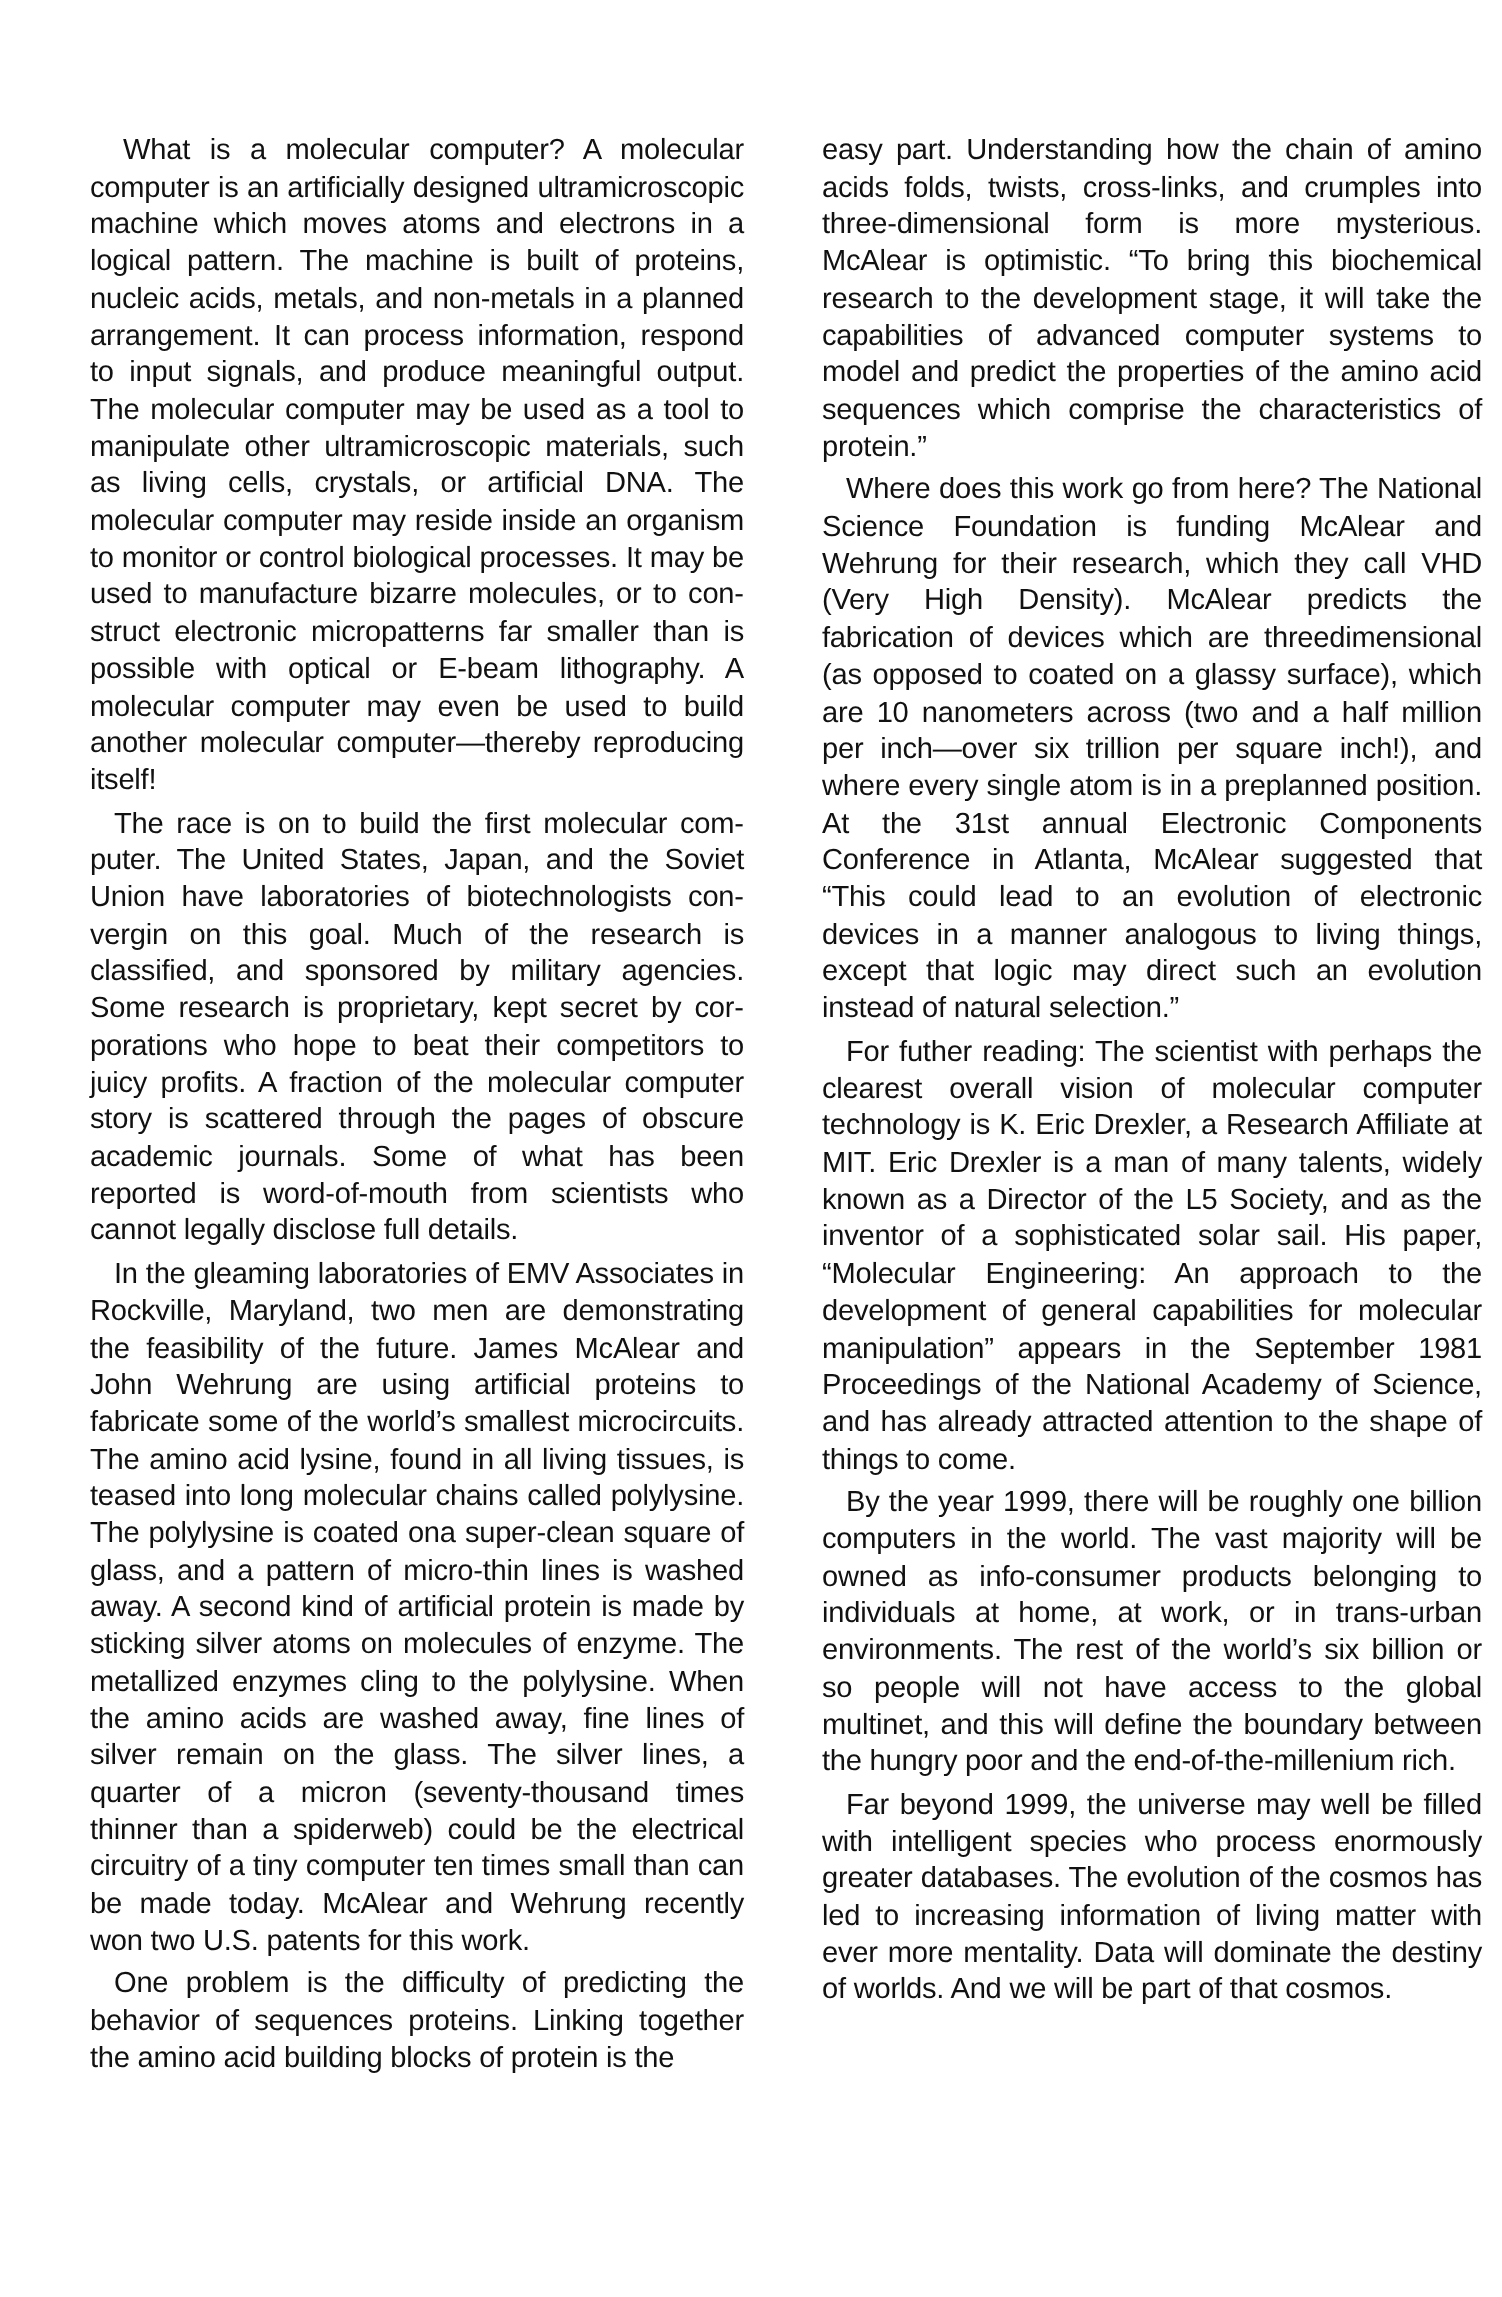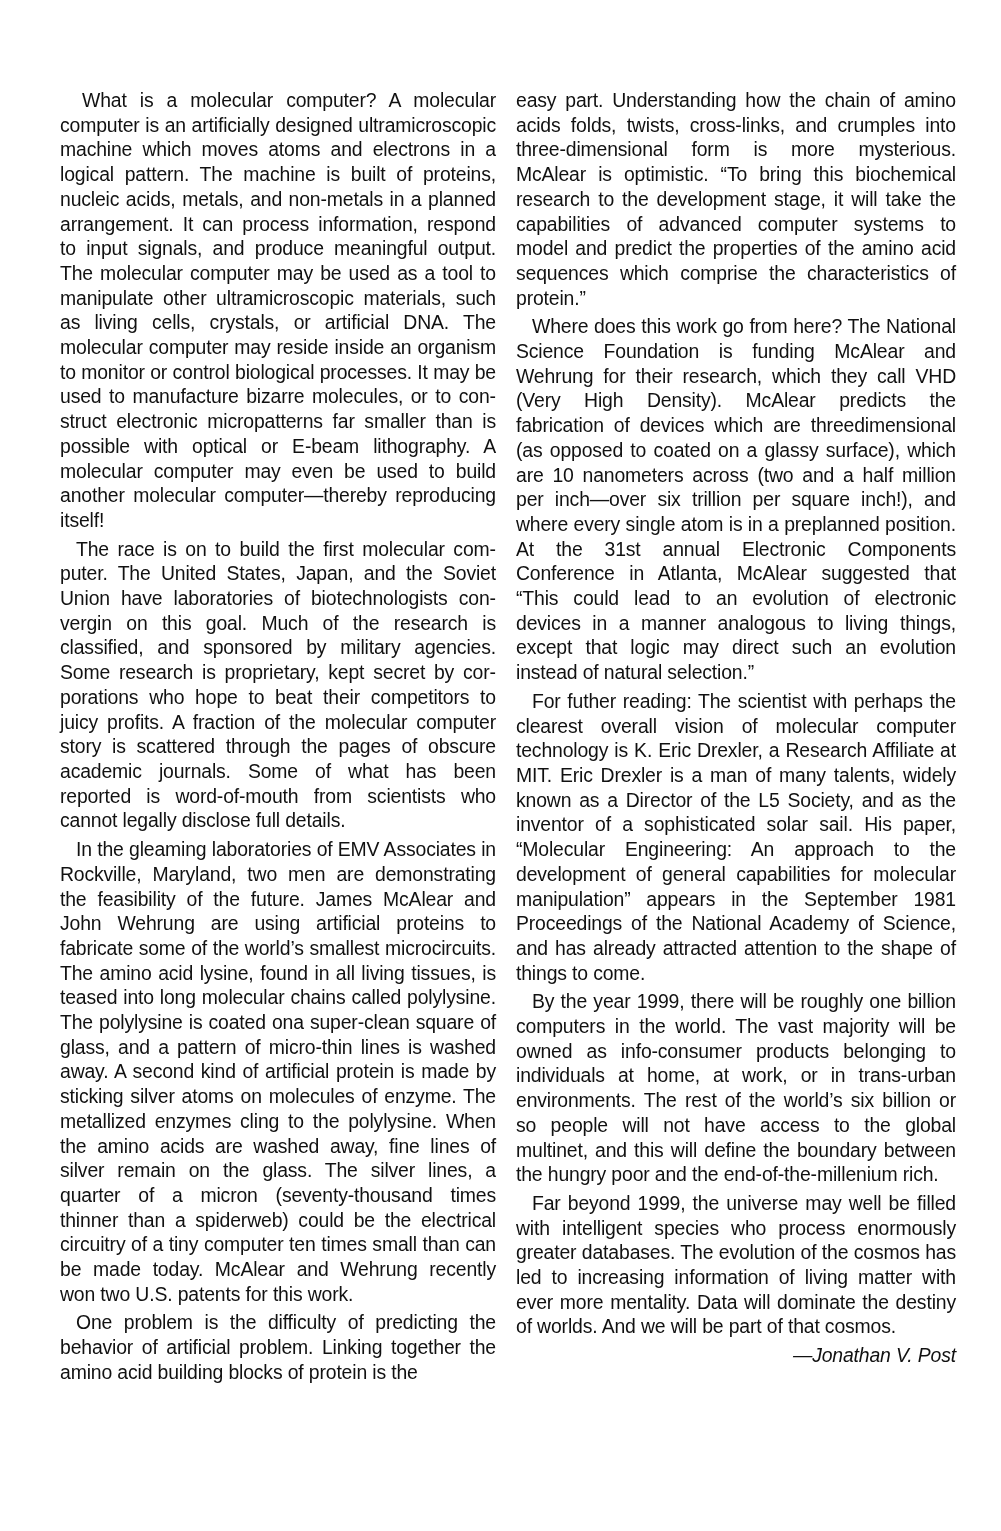--- a/index.html
+++ b/index.html
@@ -28,21 +28,21 @@
       line-height: 24.7px;
       text-align: justify;
       hyphens: manual;
       letter-spacing: -0.15px;
     }
     .col-left {
       left: 60px;
       width: 436px;
     }
     .col-right {
-      left: 516px;
+      left: 548px;
       width: 440px;
     }
     .column p {
       margin: 0 0 4px 0;
       text-indent: 16px;
     }
     .column p.no-indent {
       text-indent: 0;
     }
     .column p.first {
@@ -58,25 +58,24 @@
   </style>
 </head>
 <body>
 
 <div class="page">
 
   <div class="column col-left">
     <p class="first">What is a molecular computer? A molecular computer is an artificially designed ultramicroscopic machine which moves atoms and electrons in a logical pattern. The machine is built of proteins, nucleic acids, metals, and non-metals in a planned arrangement. It can pro­cess information, respond to input signals, and produce meaningful output. The molecular com­puter may be used as a tool to manipulate other ultramicroscopic materials, such as living cells, crystals, or artificial DNA. The molecular com­puter may reside inside an organism to monitor or control biological processes. It may be used to manufacture bizarre molecules, or to con­struct electronic micropatterns far smaller than is possible with optical or E-beam lithography. A molecular computer may even be used to build another molecular computer—thereby reproduc­ing itself!</p>
     <p>The race is on to build the first molecular com­puter. The United States, Japan, and the Soviet Union have laboratories of biotechnologists con­vergin on this goal. Much of the research is classified, and sponsored by military agencies. Some research is proprietary, kept secret by cor­porations who hope to beat their competitors to juicy profits. A fraction of the molecular com­puter story is scattered through the pages of obscure academic journals. Some of what has been reported is word-of-mouth from scientists who cannot legally disclose full details.</p>
     <p>In the gleaming laboratories of EMV Associates in Rockville, Maryland, two men are demonstrating the feasibility of the future. James McAlear and John Wehrung are using artificial proteins to fabricate some of the world’s smallest microcircuits. The amino acid lysine, found in all living tissues, is teased into long molecular chains called polylysine. The polylysine is coated ona super-clean square of glass, and a pattern of micro-thin lines is washed away. A second kind of artificial protein is made by sticking silver atoms on molecules of enzyme. The metallized enzymes cling to the polylysine. When the amino acids are washed away, fine lines of silver remain on the glass. The silver lines, a quarter of a micron (seventy-thousand times thinner than a spiderweb) could be the electrical circuitry of a tiny computer ten times small than can be made today. McAlear and Wehrung recently won two U.S. patents for this work.</p>
-    <p>One problem is the difficulty of predicting the behavior of artificial problem. Linking together the amino acid building blocks of protein is the</p>
+    <p>One problem is the difficulty of predicting the behavior of sequences proteins. Linking together the amino acid building blocks of protein is the</p>
   </div>
 
   <div class="column col-right">
     <p class="no-indent">easy part. Understanding how the chain of amino acids folds, twists, cross-links, and crumples into three-dimensional form is more mysterious. McAlear is optimistic. “To bring this biochemical research to the development stage, it will take the capabilities of advanced computer systems to model and predict the properties of the amino acid sequences which comprise the characteristics of protein.”</p>
     <p>Where does this work go from here? The National Science Foundation is funding McAlear and Wehrung for their research, which they call VHD (Very High Density). McAlear predicts the fabrication of devices which are three­dimensional (as opposed to coated on a glassy surface), which are 10 nanometers across (two and a half million per inch—over six trillion per square inch!), and where every single atom is in a preplanned position. At the 31st annual Electronic Components Conference in Atlanta, McAlear suggested that “This could lead to an evolution of electronic devices in a manner analogous to living things, except that logic may direct such an evolution instead of natural selec­tion.”</p>
     <p>For futher reading: The scientist with perhaps the clearest overall vision of molecular computer technology is K. Eric Drexler, a Research Affili­ate at MIT. Eric Drexler is a man of many talents, widely known as a Director of the L5 Society, and as the inventor of a sophisticated solar sail. His paper, “Molecular Engineering: An approach to the development of general capabilities for molecular manipulation” appears in the September 1981 Proceedings of the National Academy of Science, and has already attracted attention to the shape of things to come.</p>
     <p>By the year 1999, there will be roughly one billion computers in the world. The vast major­ity will be owned as info-consumer products belonging to individuals at home, at work, or in trans-urban environments. The rest of the world’s six billion or so people will not have access to the global multinet, and this will define the boundary between the hungry poor and the end-of-the-millenium rich.</p>
     <p>Far beyond 1999, the universe may well be filled with intelligent species who process enor­mously greater databases. The evolution of the cosmos has led to increasing information of liv­ing matter with ever more mentality. Data will dominate the destiny of worlds. And we will be part of that cosmos.</p>
-    <span class="signature">—Jonathan V. Post</span>
   </div>
 
 </div>
 
 </body></html>

